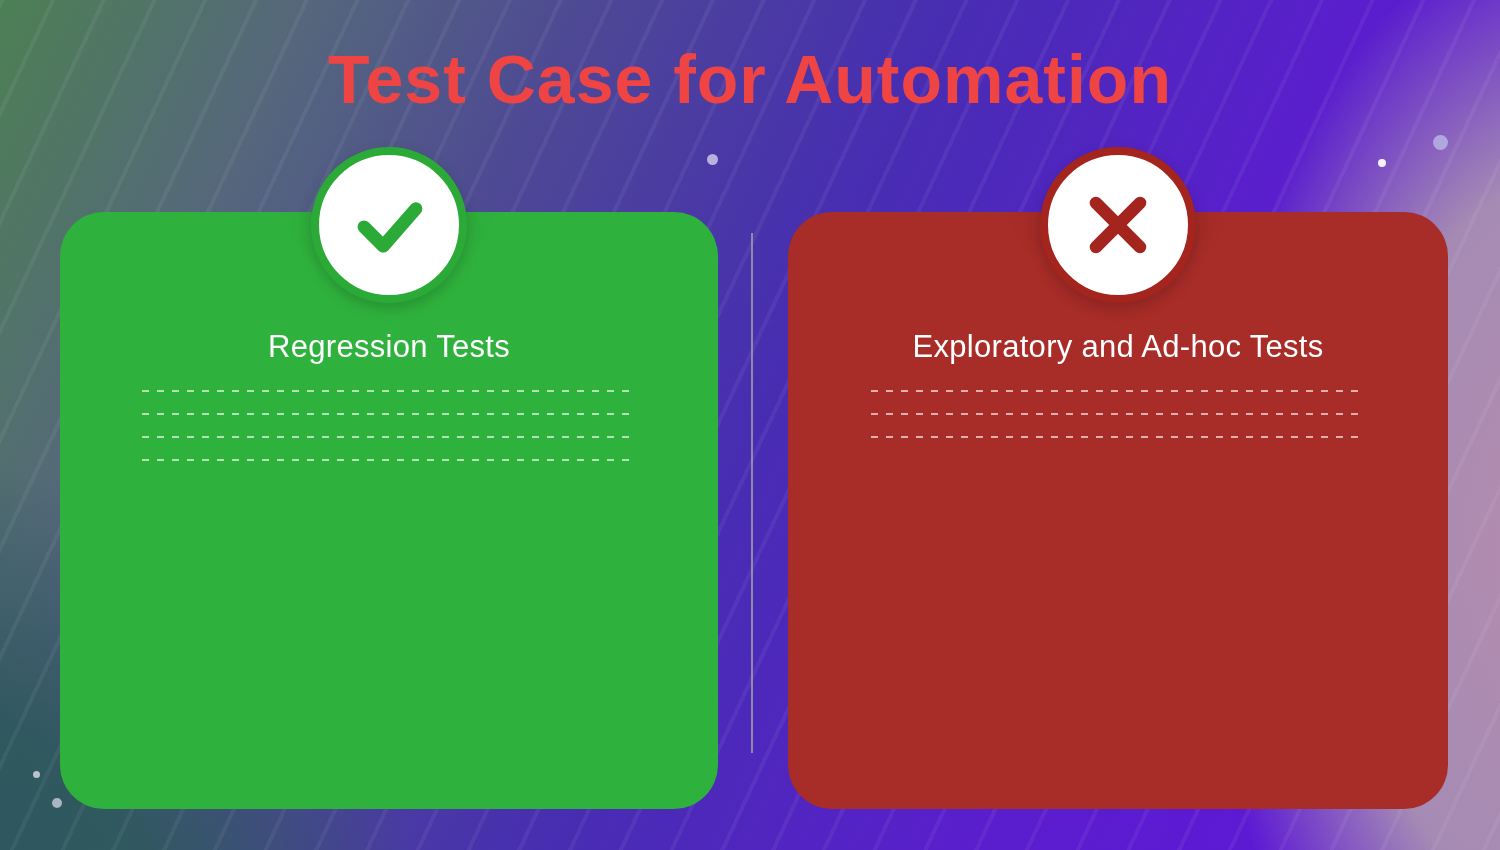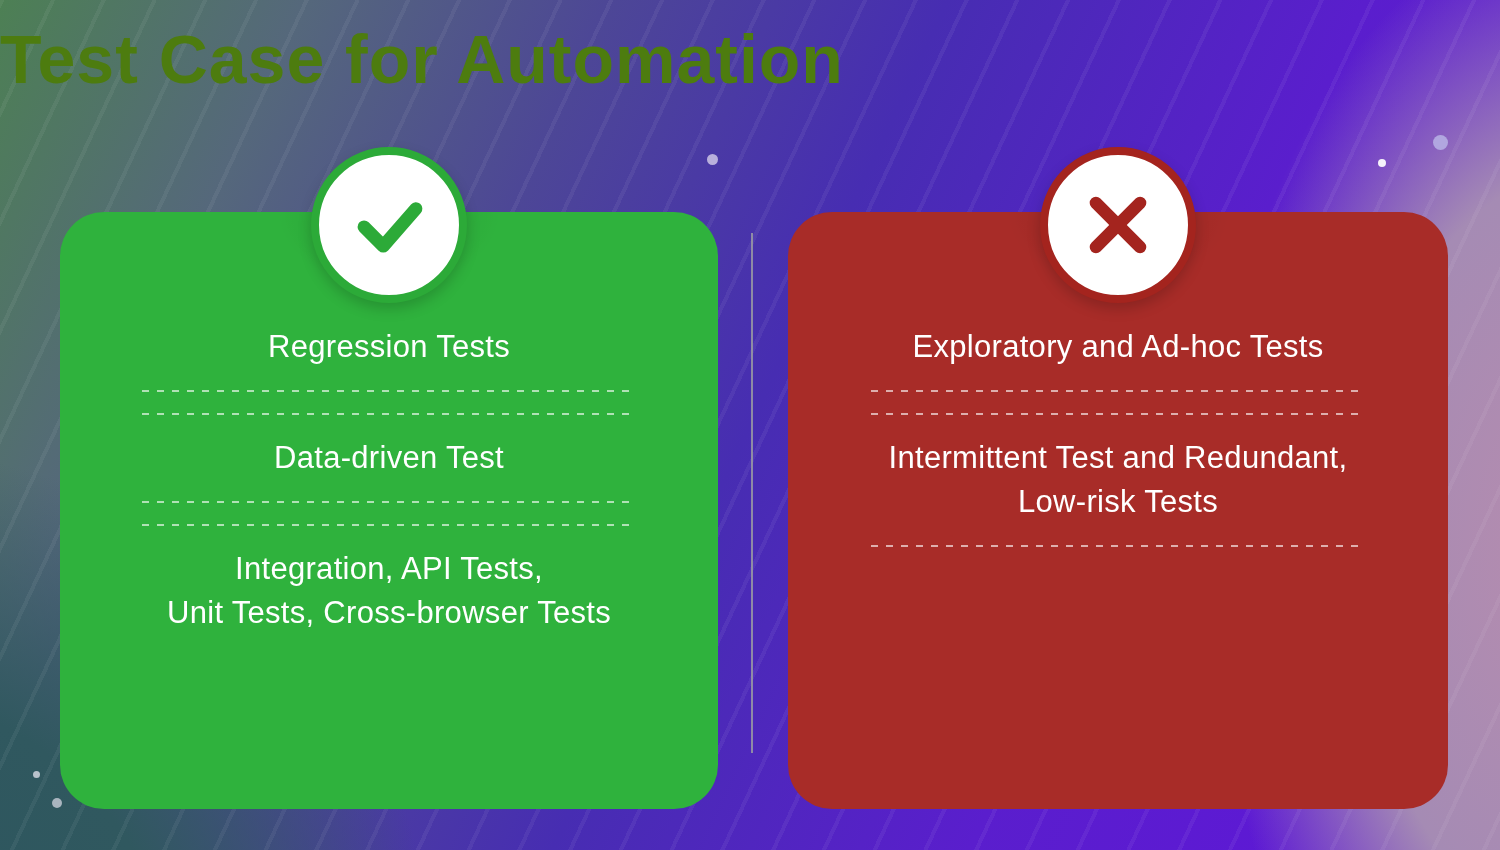--- a/index.html
+++ b/index.html
@@ -14,22 +14,22 @@
   .bg-stripes{background:repeating-linear-gradient(115deg,rgba(255,255,255,0.055) 0px,rgba(255,255,255,0.055) 4px,rgba(255,255,255,0) 4px,rgba(255,255,255,0) 46px);}
 
   .dot{position:absolute;border-radius:50%;}
   .dot-lav-1{left:707px;top:154px;width:11px;height:11px;background:#b9b0dc;}
   .dot-white-1{left:1378px;top:159px;width:8px;height:8px;background:#f5f3fa;}
   .dot-lav-2{left:1433px;top:135px;width:15px;height:15px;background:#b1a6e0;}
   .dot-gray-1{left:33px;top:771px;width:7px;height:7px;background:#b8c2cb;}
   .dot-gray-2{left:52px;top:798px;width:10px;height:10px;background:#a9b5bf;}
 
   .title{
-    position:absolute;top:20px;left:0;width:100%;
-    color:#4d7c0f;font-size:68px;font-weight:700;letter-spacing:1px;
+    position:absolute;top:40px;left:0;width:100%;text-align:center;
+    color:#ef4444;font-size:68px;font-weight:700;letter-spacing:1px;
   }
 
   .card{
     position:absolute;top:212px;height:597px;border-radius:44px;
   }
   .card-green{left:60px;width:658px;background:#2fb23d;}
   .card-red{left:788px;width:660px;background:#a82c28;}
   .badge-shadow{
     position:absolute;top:0;left:50%;transform:translateX(-50%);
     width:320px;height:160px;border-radius:0 0 160px 160px;
@@ -79,39 +79,34 @@
   <div class="badge-shadow"></div>
   <div class="badge badge-green">
     <svg viewBox="0 0 100 100">
       <polyline points="24,52 44,72 78,33" fill="none" stroke="#2caa38" stroke-width="13.5" stroke-linecap="round" stroke-linejoin="round"></polyline>
     </svg>
   </div>
   <div class="card-list">
     <div class="list-item">Regression Tests</div>
     <div class="sep"></div>
     <div class="sep"></div>
-    <div class="list-item">Data-driven Test</div>
     <div class="sep"></div>
     <div class="sep"></div>
-    <div class="list-item">Integration, API Tests,
-Unit Tests, Cross-browser Tests</div>
   </div>
 </div>
 
 <div class="divider"></div>
 
 <div class="card card-red">
   <div class="badge-shadow"></div>
   <div class="badge badge-red">
     <svg viewBox="0 0 100 100">
       <line x1="27" y1="27" x2="73" y2="73" stroke="#a4241e" stroke-width="13" stroke-linecap="round"></line>
       <line x1="73" y1="27" x2="27" y2="73" stroke="#a4241e" stroke-width="13" stroke-linecap="round"></line>
     </svg>
   </div>
   <div class="card-list">
     <div class="list-item">Exploratory and Ad-hoc Tests</div>
     <div class="sep"></div>
     <div class="sep"></div>
-    <div class="list-item">Intermittent Test and Redundant,
-Low-risk Tests</div>
     <div class="sep"></div>
   </div>
 </div>
 
 </body></html>

